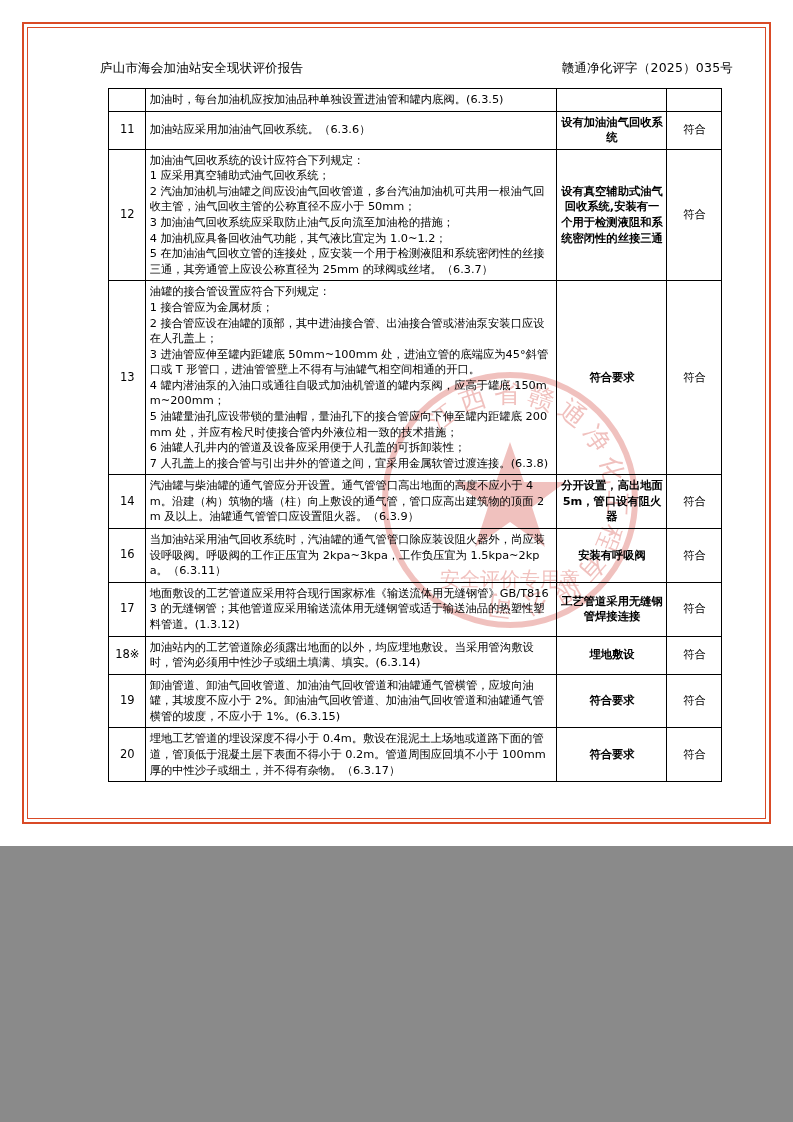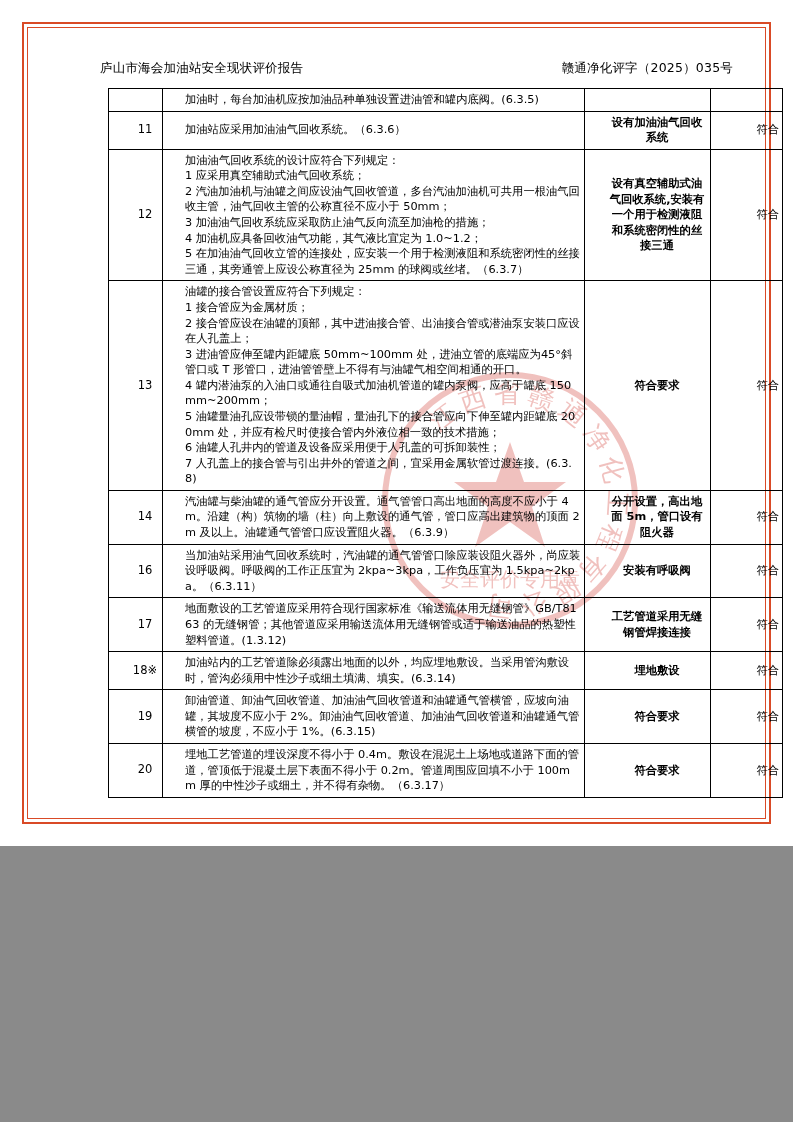--- a/index.html
+++ b/index.html
@@ -62,21 +62,21 @@
   table.main {
     border-collapse: collapse;
     width: 100%;
     table-layout: fixed;
     font-size: 11.3px;
     font-family: "DejaVu Sans", sans-serif;
     line-height: 1.38;
   }
   table.main td {
     border: 1px solid #000;
-    padding: 3px 3px 3px 22px;
+    padding: 3px 3px 3px 4px;
     vertical-align: middle;
     word-break: break-all;
   }
   td.num {
     width: 28px;
     text-align: center;
     vertical-align: middle;
     font-size: 11.5px;
   }
   td.desc {
@@ -85,21 +85,21 @@
     vertical-align: middle;
   }
   td.real {
     width: 100px;
     text-align: center;
     vertical-align: middle;
     font-weight: bold;
   }
   td.judge {
     width: 46px;
-    text-align: right;
+    text-align: center;
     vertical-align: middle;
   }
   .bold {
     font-weight: normal;
   }
   .multi {
     white-space: pre-line;
   }
   .pageno {
     position: absolute;

